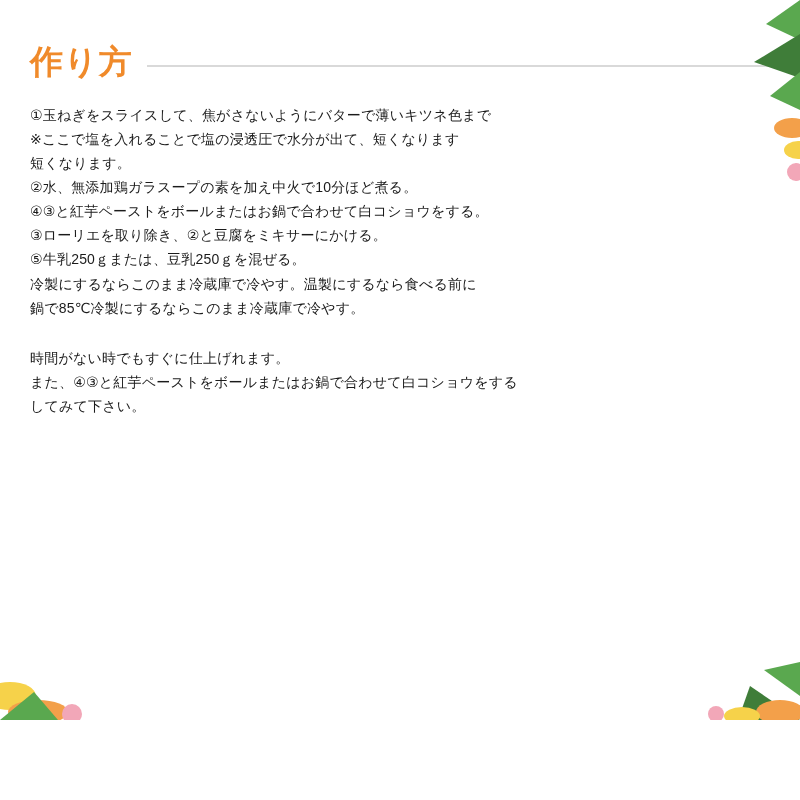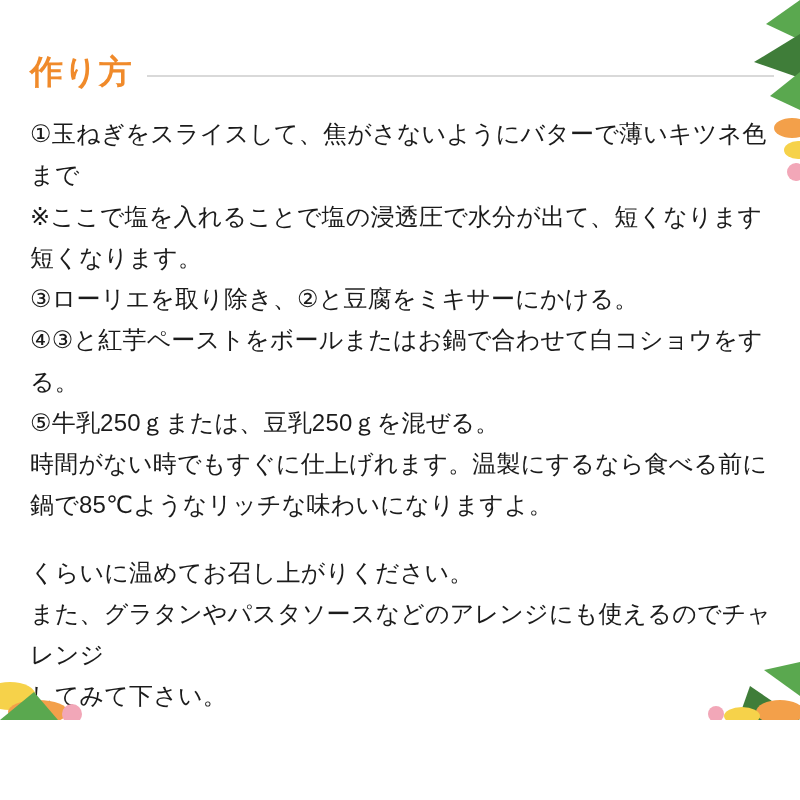--- a/index.html
+++ b/index.html
@@ -37,21 +37,21 @@
     bottom: 0;
     width: 170px;
     height: 120px;
   }
 
   .page {
     position: relative;
     width: 800px;
     height: 720px;
     box-sizing: border-box;
-    padding: 50px 26px 0 30px;
+    padding: 40px 26px 0 30px;
   }
 
   .title-row {
     display: flex;
     align-items: center;
     gap: 14px;
     margin-bottom: 18px;
   }
   .title {
     font-size: 33px;
@@ -61,21 +61,21 @@
     white-space: nowrap;
   }
   .title-rule {
     flex: 1 1 auto;
     height: 2px;
     background: #d9d9d9;
     margin-top: 6px;
   }
 
   .steps {
-    font-size: 24px;
+    font-size: 14px;
     line-height: 1.72;
     color: #1b1b1b;
     letter-spacing: 0.2px;
   }
   .step {
     margin: 0;
     white-space: pre-wrap;
   }
   .step.indent {
     text-indent: 1.4em;
@@ -115,26 +115,27 @@
 
   <div class="title-row">
     <div class="title">作り方</div>
     <div class="title-rule"></div>
   </div>
 
   <div class="steps">
     <p class="step">①玉ねぎをスライスして、焦がさないようにバターで薄いキツネ色まで</p>
     <p class="step">※ここで塩を入れることで塩の浸透圧で水分が出て、短くなります</p>
     <p class="step">短くなります。</p>
+    <p class="step">②水、無添加鶏ガラスープの素を加え中火で10分ほど煮る。</p>
+    <p class="step">④③と紅芋ペーストをボールまたはお鍋で合わせて白コショウをする。</p>
     <p class="step">③ローリエを取り除き、②と豆腐をミキサーにかける。</p>
-    <p class="step">④③と紅芋ペーストをボールまたはお鍋で合わせて白コショウをする。</p>
     <p class="step">⑤牛乳250ｇまたは、豆乳250ｇを混ぜる。</p>
-    <p class="step">時間がない時でもすぐに仕上げれます。温製にするなら食べる前に</p>
-    <p class="step">鍋で85℃ようなリッチな味わいになりますよ。</p>
+    <p class="step">冷製にするならこのまま冷蔵庫で冷やす。温製にするなら食べる前に</p>
+    <p class="step">鍋で85℃冷製にするならこのまま冷蔵庫で冷やす。</p>
 
     <div class="gap"></div>
 
-    <p class="step">くらいに温めてお召し上がりください。</p>
-    <p class="step">また、グラタンやパスタソースなどのアレンジにも使えるのでチャレンジ</p>
+    <p class="step">時間がない時でもすぐに仕上げれます。</p>
+    <p class="step">また、④③と紅芋ペーストをボールまたはお鍋で合わせて白コショウをする</p>
     <p class="step">してみて下さい。</p>
   </div>
 
 </div>
 
 </body></html>

